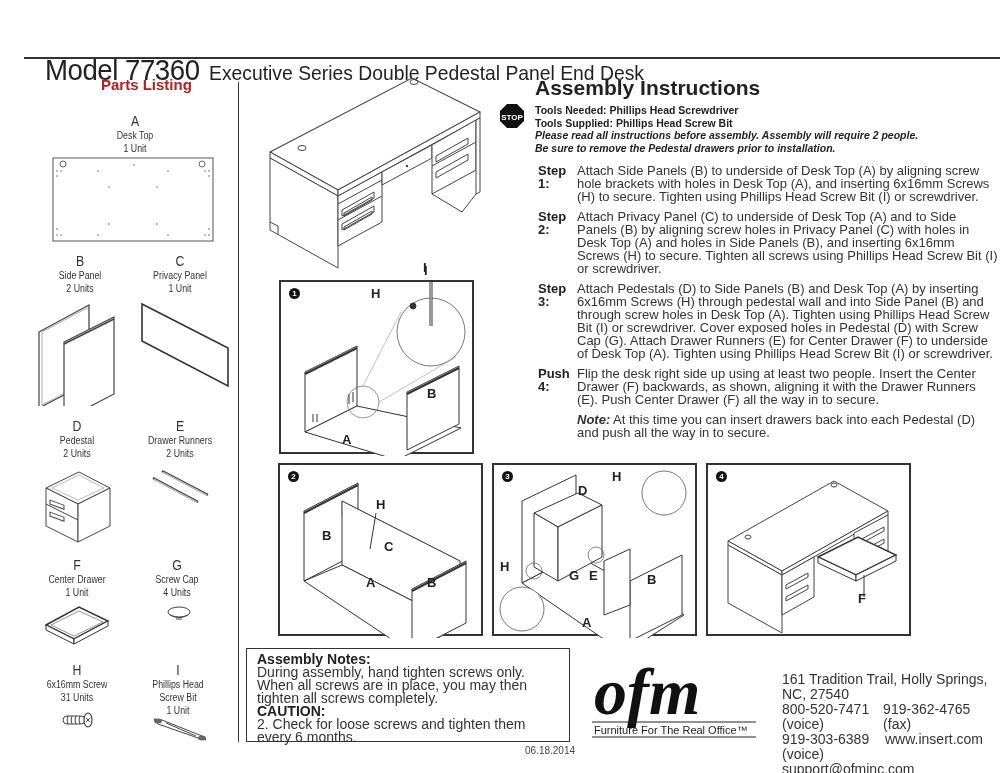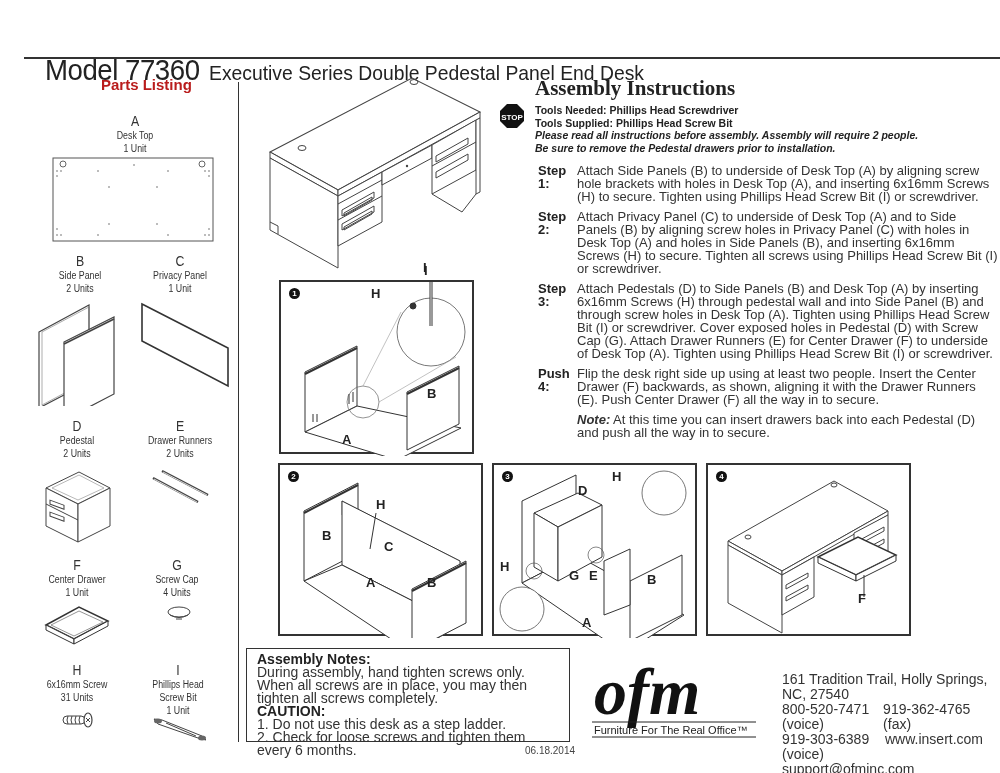--- a/index.html
+++ b/index.html
@@ -13,21 +13,21 @@
 
   .vrule { position: absolute; left: 238px; top: 82px; width: 1px; height: 660px; background: #333; }
 
   
   .parts-title { position: absolute; left: 101px; top: 76px; font-size: 15px; font-weight: bold; color: #b91c1c; }
   .part { position: absolute; text-align: center; font-size: 10px; line-height: 13px; color: #333; transform: scaleX(0.88); }
   .part .letter { font-size: 14px; line-height: 16px; }
   .part-fig { position: absolute; }
 
   
-  .ai-title { position: absolute; left: 535px; top: 76px; font-size: 21px; font-weight: bold; color: #222; font-family: Liberation Serif, serif; }
+  .ai-title { position: absolute; left: 535px; top: 76px; font-size: 21px; font-weight: bold; color: #222; }
   .stop { position: absolute; left: 499px; top: 103px; width: 26px; height: 26px; }
   .tools { position: absolute; left: 535px; top: 104px; font-size: 10.5px; line-height: 12.5px; font-weight: bold; color: #222; }
   .tools .it { font-style: italic; }
   .steps { position: absolute; left: 538px; top: 164px; width: 460px; font-size: 13px; line-height: 13px; color: #333; }
   .step { display: flex; margin-bottom: 7px; }
   .step-label { font-weight: bold; width: 39px; flex-shrink: 0; color: #222; }
   .step-text { flex: 1; }
   .note { margin-left: 39px; }
   .note b { font-style: italic; }
 
@@ -356,21 +356,20 @@
   </div>
   <div class="note">
     <b>Note:</b><span> At this time you can insert drawers back into each Pedestal (D) and push all the way in to secure.</span>
   </div>
 </div>
 
 <div class="notes">
   <div class="h">Assembly Notes:</div>
   <div>During assembly, hand tighten screws only. When all screws are in place, you may then tighten all screws completely.</div>
   <div class="h">CAUTION:</div>
-  <div>1. Do not use this desk as a step ladder.</div>
   <div>2. Check for loose screws and tighten them every 6 months.</div>
 </div>
 <div class="date">06.18.2014</div>
 
 <div class="logo">
   <svg width="170" height="95" style="position:absolute;left:0;top:0">
     <text x="4" y="64" font-family="Liberation Serif, serif" font-style="italic" font-weight="bold" font-size="66" fill="#111">ofm</text>
     <line x1="2" y1="72" x2="166" y2="72" stroke="#222" stroke-width="1"></line>
     <text x="4" y="84" font-family="Liberation Sans, sans-serif" font-size="11" fill="#222">Furniture For The Real Office™</text>
     <line x1="2" y1="87" x2="166" y2="87" stroke="#222" stroke-width="1"></line>

